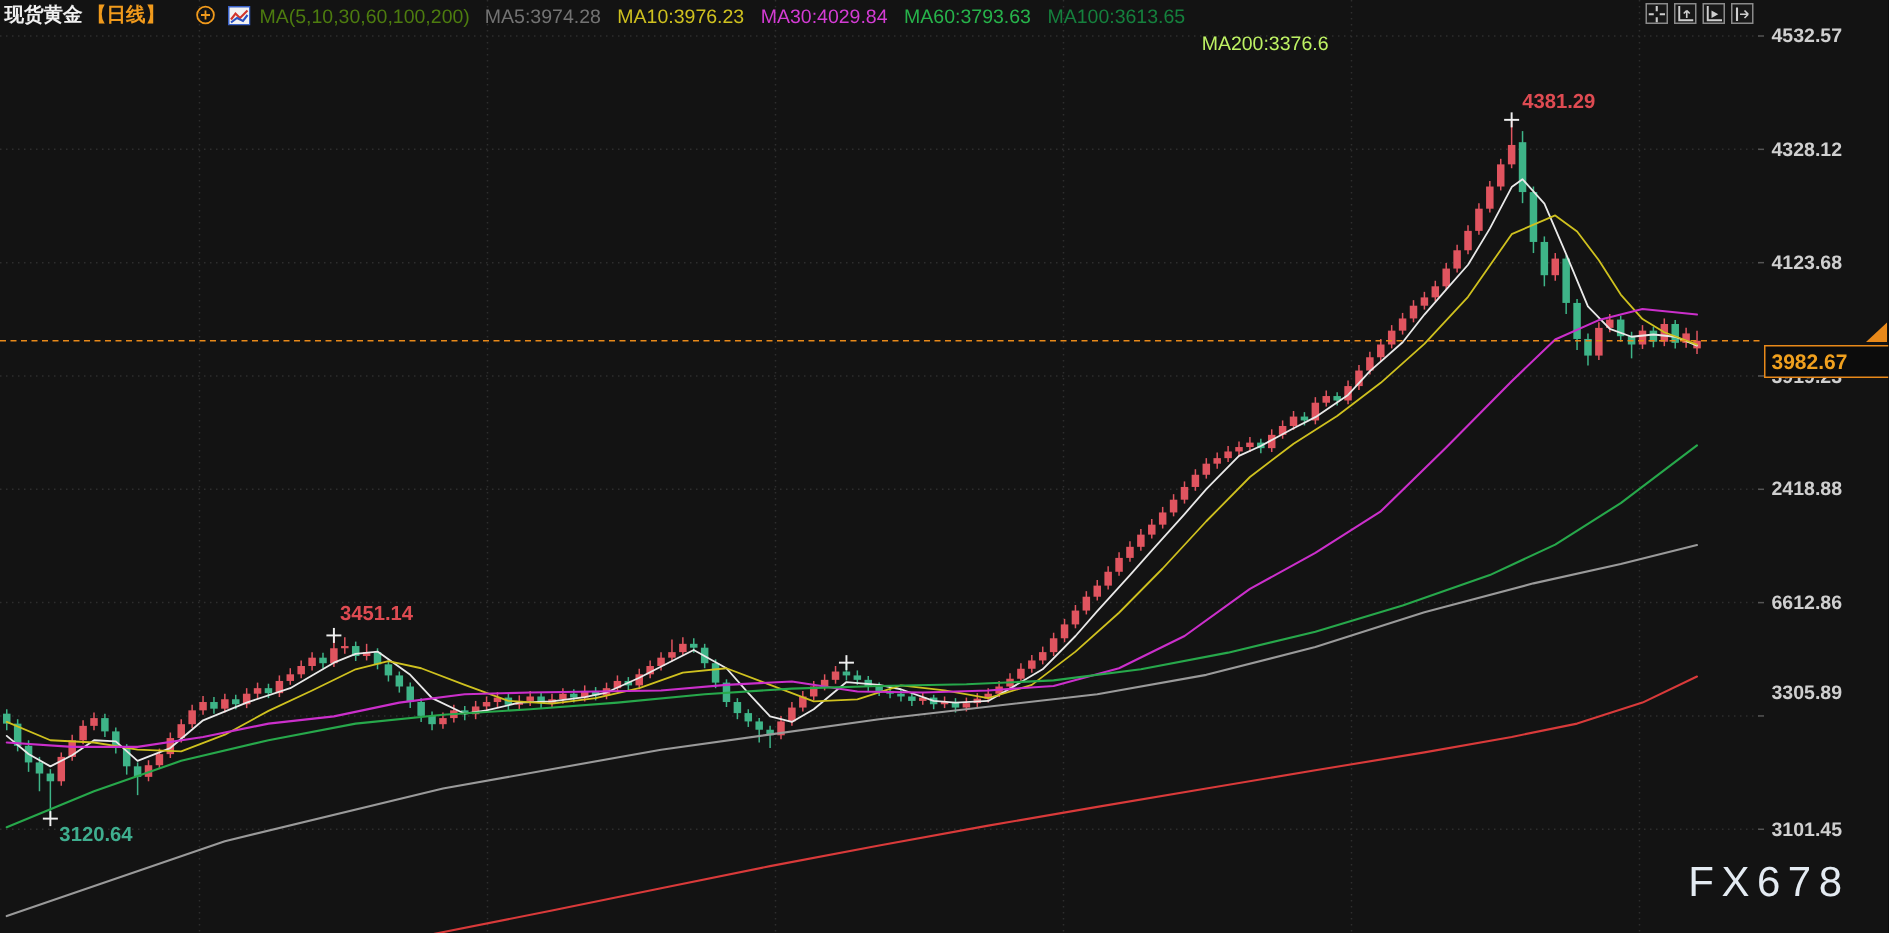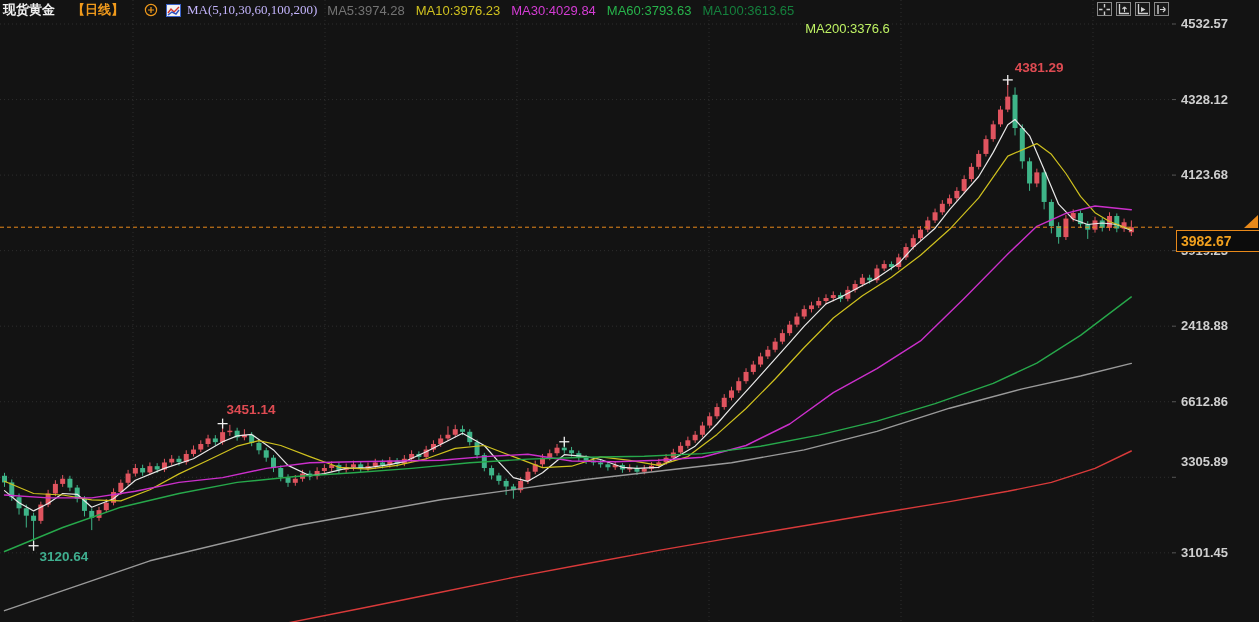--- a/index.html
+++ b/index.html
@@ -2,25 +2,25 @@
 <html><head>
 <meta charset="utf-8">
 <style>
   html,body{margin:0;padding:0;background:#0b0b0b;}
   #app{position:relative;width:1259px;height:622px;background:#131313;overflow:hidden;
        font-family:"Liberation Sans",sans-serif;}
   #chart-svg{position:absolute;left:0;top:0;}
   
   #header{position:absolute;left:3px;top:1px;height:18px;display:flex;align-items:center;
           font-size:13px;white-space:nowrap;z-index:5;}
-  .sym{color:#f0f0f0;font-weight:700;margin-right:17px;}
+  .sym{color:#f0f0f0;font-weight:700;margin-right:3px;}
   .period{color:#f09a1c;font-weight:700;margin-right:20px;}
   .plus-wrap{margin-right:8px;display:flex;align-items:center;}
   .ind-icon{margin-right:6px;display:flex;align-items:center;}
-  .ma-set{color:#c4b5fd;margin-right:10px;font-family:Liberation Serif, serif;}
+  .ma-set{color:#4d7c0f;margin-right:10px;}
   .ma-val{margin-right:11px;}
   
   #toolbar{position:absolute;left:1097px;top:2px;display:flex;gap:4px;z-index:5;}
   .tbtn{width:15px;height:14px;border:1px solid #8a8a8a;background:#181818;display:flex;
         align-items:center;justify-content:center;box-sizing:border-box;cursor:pointer;}
   
   .axis-label{position:absolute;left:1181px;font-size:13px;font-weight:700;color:#cfcfcf;z-index:2;}
   #price-tag{position:absolute;left:1176px;width:80px;height:20px;border:1px solid #e8891a;
              background:#0c0c0c;color:#f0a01e;font-size:14px;font-weight:700;line-height:20px;
              padding-left:4px;z-index:6;}
@@ -448,14 +448,15 @@
       <div class="axis-label" style="top: 242.646px;">3919.23</div>
       <div class="axis-label" style="top: 318.196px;">2418.88</div>
       <div class="axis-label" style="top: 393.743px;">6612.86</div>
       <div class="axis-label" style="top: 454px;">3305.89</div>
       <div class="axis-label" style="top: 544.839px;">3101.45</div>
     </div>
 
   <div id="price-tag" style="top: 230.203px;">3982.67</div>
   <div id="price-arrow" style="top: 215.203px;"></div>
 
+  <div id="watermark">FX678</div>
 
 </div>
 
 </body></html>

